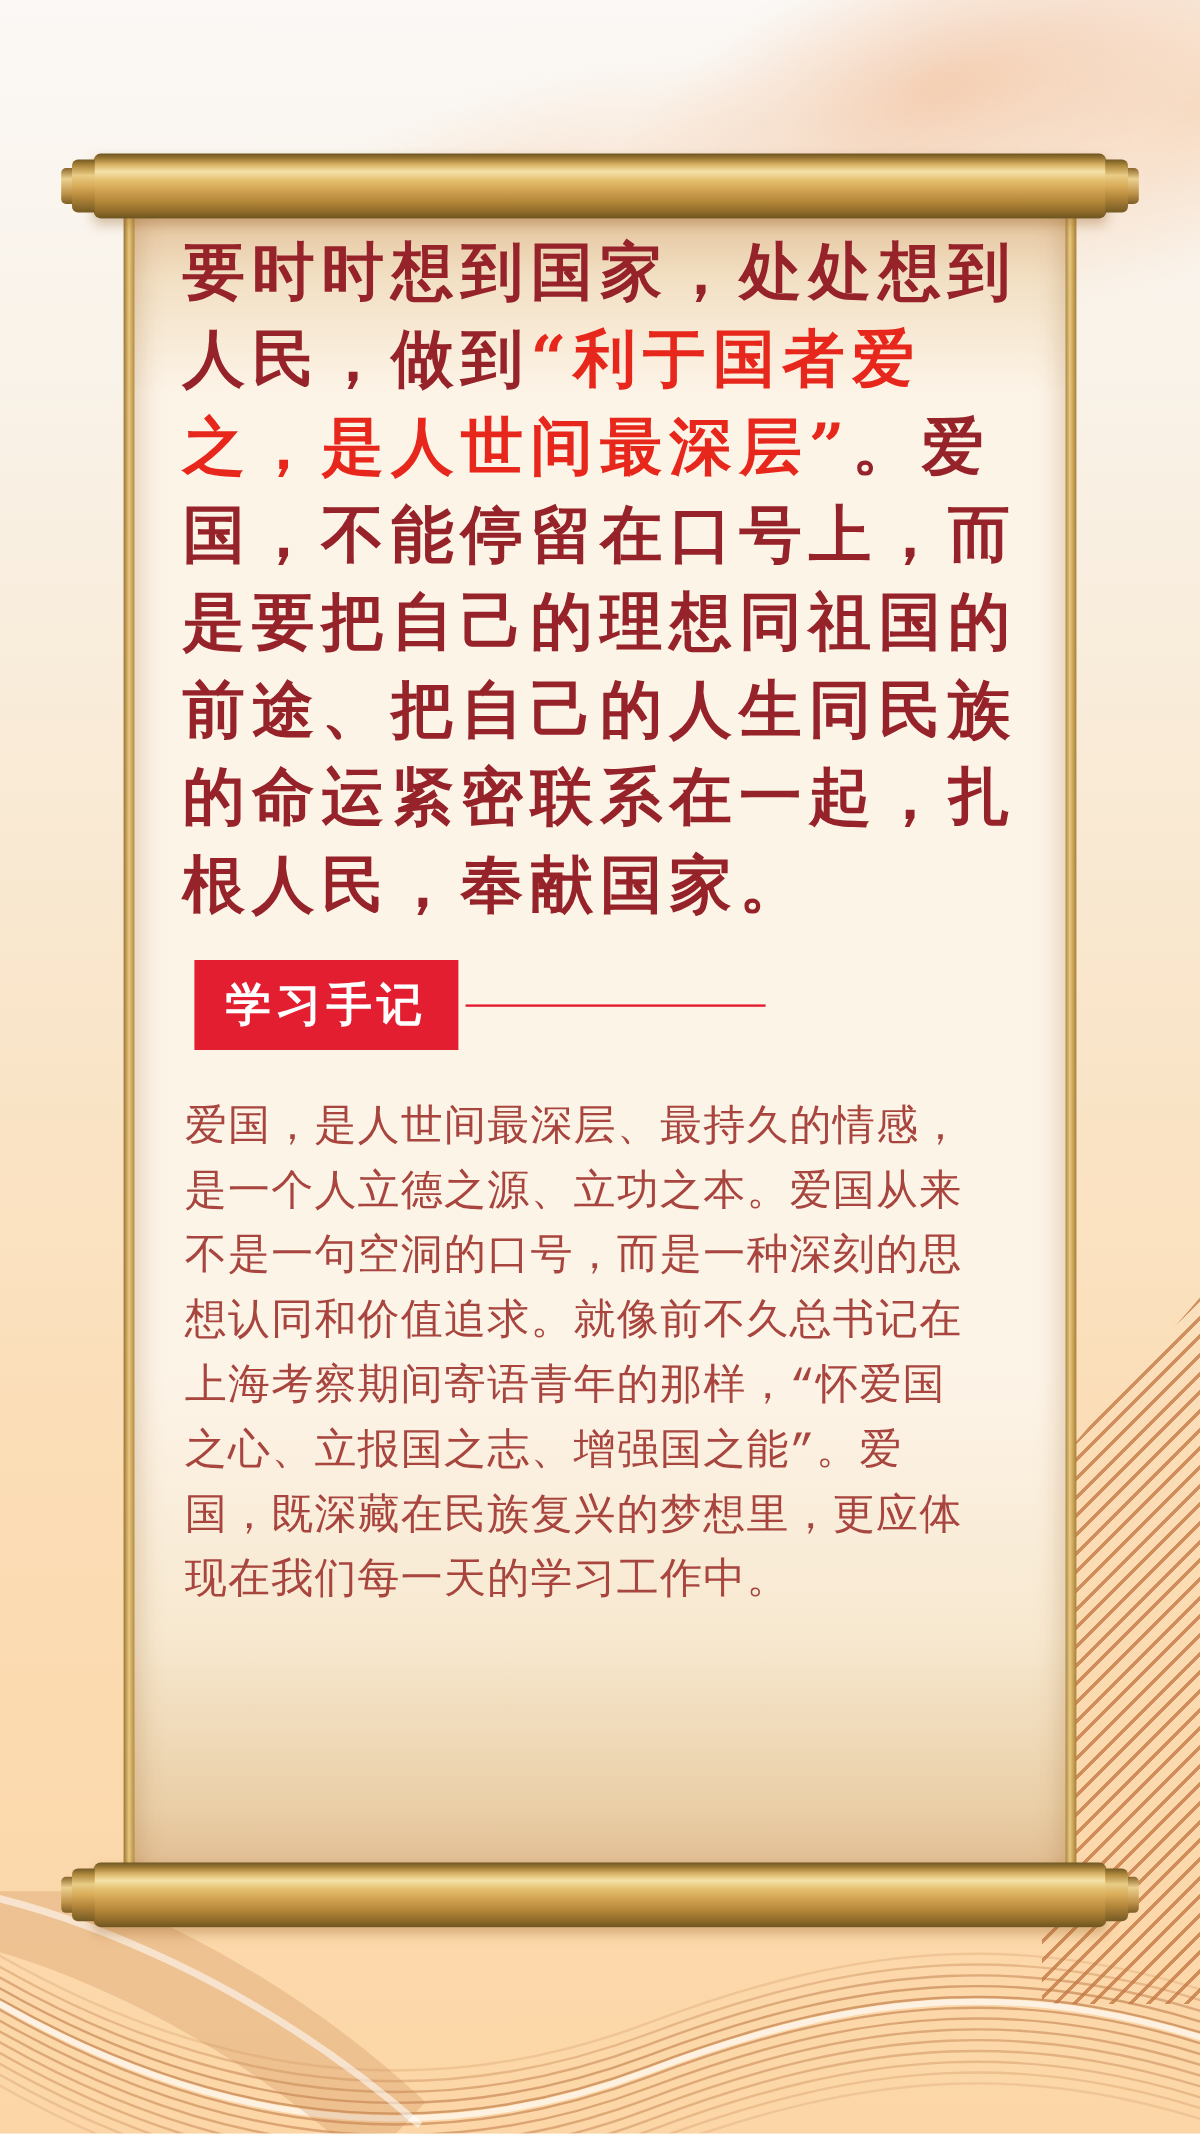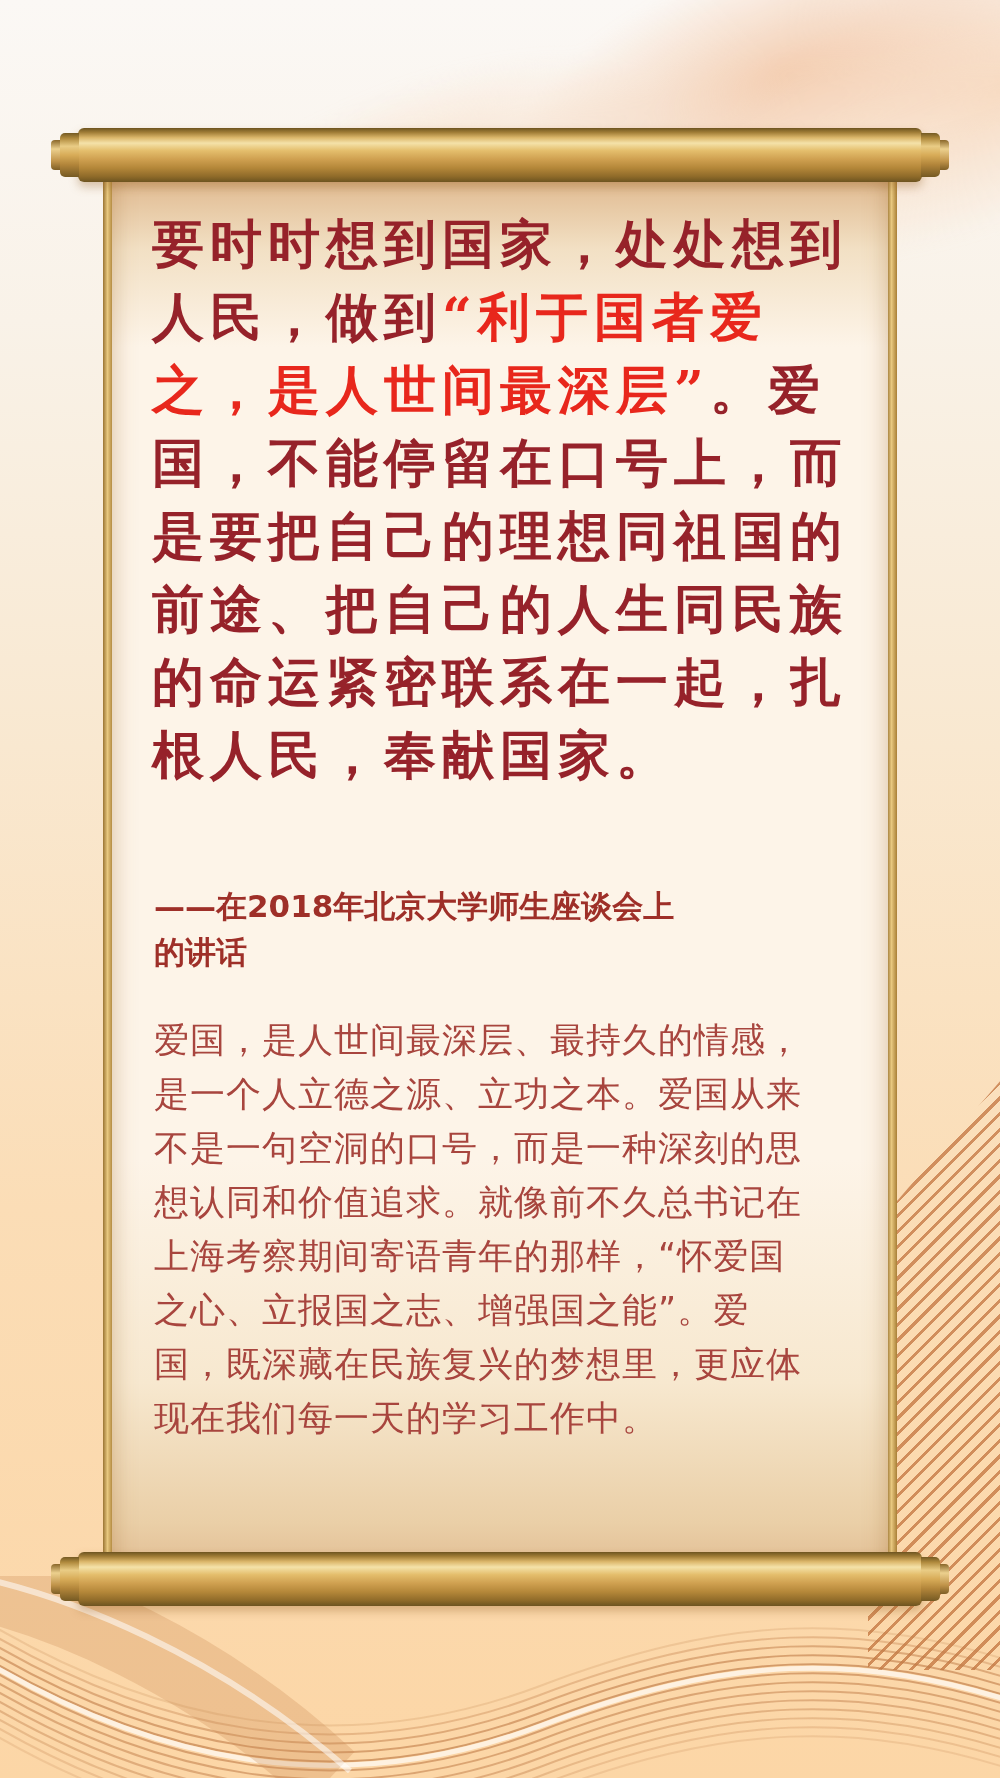--- a/index.html
+++ b/index.html
@@ -26,21 +26,21 @@
     background:repeating-linear-gradient(135deg, rgba(193,110,52,0) 0 8px, rgba(186,100,45,.65) 8px 11px);
     clip-path:polygon(0 32%, 100% 8%, 100% 100%, 0 100%);
   }
   
   .waves{position:absolute;left:0;top:1576px;pointer-events:none;}
   
   .rod{position:absolute;width:10px;top:172px;height:1396px;
        background:linear-gradient(90deg,#9a7433,#e8c87f 45%,#a97f36);}
   .rod.left{left:103px;} .rod.right{left:887px;}
   .paper{
-    position:absolute;left:112px;top:179px;width:776px;height:1400px;
+    position:absolute;left:112px;top:162px;width:776px;height:1400px;
     background:linear-gradient(180deg,#e0ba90 0%,#f2e0c4 5%,#fdf4e8 12%,#fdf4e8 70%,#f7e8cf 86%,#eacfa7 96%,#e0ba90 100%);
     box-shadow:inset 14px 0 22px -12px rgba(160,110,50,.35), inset -14px 0 22px -12px rgba(160,110,50,.35);
   }
   .roller{
     position:absolute;left:78px;width:844px;height:54px;border-radius:6px;
     background:linear-gradient(180deg,#6d5420 0%,#a07c36 8%,#dcb76b 18%,#f4e2a9 28%,#e4be6c 42%,#cfa050 58%,#b48739 74%,#8e6a29 90%,#6d5420 100%);
     box-shadow:0 5px 10px rgba(150,95,35,.35);
   }
   .roller.top{top:128px;} .roller.bottom{top:1552px;}
   .cap{
@@ -67,21 +67,21 @@
     font-size:31px;line-height:46px;color:#9e2f28;font-weight:bold;
   }
   .badge-row{margin:26px 0 0 50px;display:flex;align-items:center;}
   .badge{
     background:#e31e30;color:#ffffff;font-size:38px;font-weight:bold;
     padding:12px 26px;letter-spacing:4px;white-space:pre;
   }
   .badge-line{width:250px;height:2px;background:#e31e30;margin-left:6px;}
   .body-text{
     margin:38px 30px 0 42px;white-space:pre;
-    font-size:35px;line-height:54px;letter-spacing:1px;color:#a8453e;
+    font-size:35px;line-height:54px;letter-spacing:1px;color:#a8453e;font-family:Liberation Mono, monospace;
   }
 </style>
 </head>
 <body>
 
 <div class="brush"></div>
 <div class="stripes"></div>
 
 <svg class="waves" width="1000" height="202" viewBox="0 0 1000 202">
   <defs>
@@ -113,23 +113,25 @@
 <div class="paper">
   <div class="quote"><span>要时时想到国家，处处想到
 人民，做到</span><span class="hl">“利于国者爱
 之，是人世间最深层”</span><span>。爱
 国，不能停留在口号上，而
 是要把自己的理想同祖国的
 前途、把自己的人生同民族
 的命运紧密联系在一起，扎
 根人民，奉献国家。</span></div>
 
-  <div class="attrib">——在2018年北京大学师生座谈会上
-的讲话</div>
 
+  <div class="badge-row">
+    <div class="badge">学习手记</div>
+    <div class="badge-line"></div>
+  </div>
 
   <div class="body-text">爱国，是人世间最深层、最持久的情感，
 是一个人立德之源、立功之本。爱国从来
 不是一句空洞的口号，而是一种深刻的思
 想认同和价值追求。就像前不久总书记在
 上海考察期间寄语青年的那样，“怀爱国
 之心、立报国之志、增强国之能”。爱
 国，既深藏在民族复兴的梦想里，更应体
 现在我们每一天的学习工作中。</div>
 </div>

